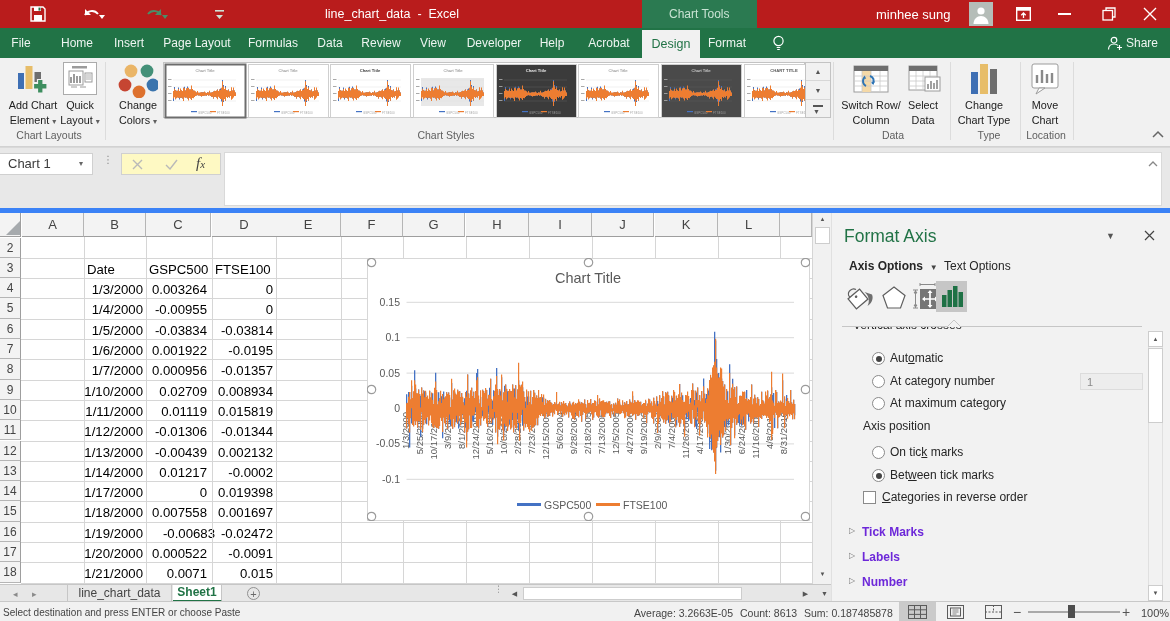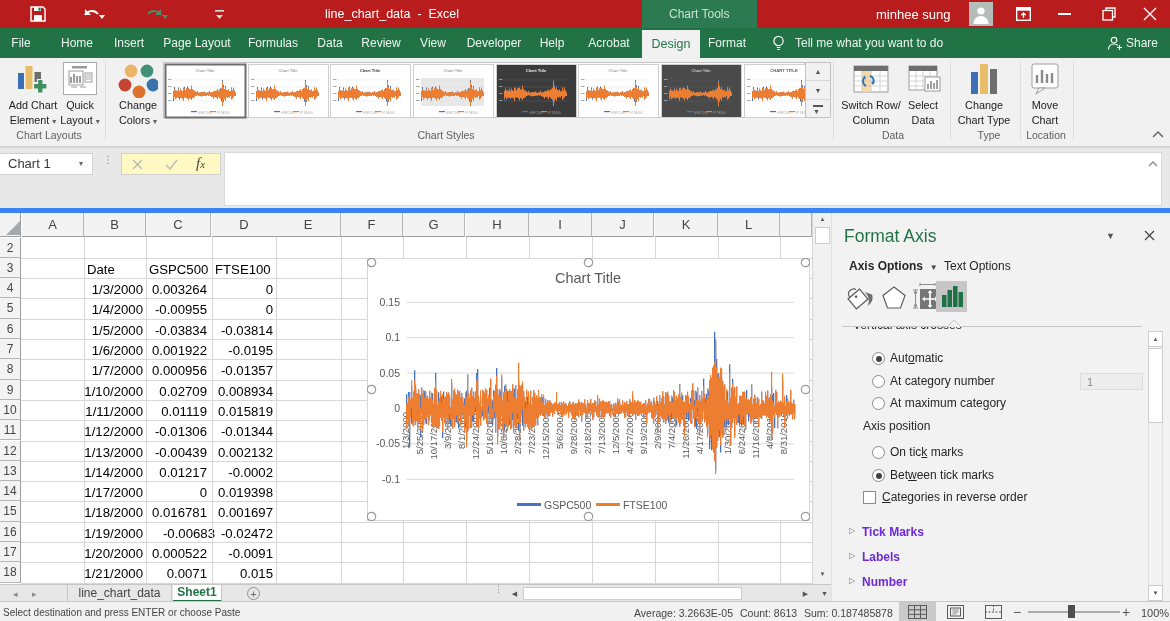--- a/index.html
+++ b/index.html
@@ -102,21 +102,20 @@
   <div class="tab" style="left:433px">View</div>
   <div class="tab" style="left:494px">Developer</div>
   <div class="tab" style="left:552px">Help</div>
   <div class="tab" style="left:609px">Acrobat</div>
   <div id="designtab">Design</div>
   <div class="tab" style="left:727px">Format</div>
   <svg class="abs" style="left:772px;top:7px" width="13" height="17" viewBox="0 0 13 17">
       <circle cx="6.5" cy="6" r="4.6" fill="none" stroke="#fff" stroke-width="1.2"></circle>
       <path d="M4.7 12.5h3.6M5.2 14.5h2.6" stroke="#fff" stroke-width="1.2"></path>
     </svg>
-  <div class="tab" style="left:866px;transform:none;left:795px">Tell me what you want to do</div>
   <svg class="abs" style="left:1107px;top:8px" width="16" height="15" viewBox="0 0 16 15">
       <circle cx="7" cy="4.2" r="2.8" fill="none" stroke="#fff" stroke-width="1.2"></circle>
       <path d="M1.5 13.5c0-3.4 2.4-5.5 5.5-5.5 1.5 0 2.9.5 3.9 1.4" fill="none" stroke="#fff" stroke-width="1.2"></path>
       <path d="M12.5 9v5M10 11.5h5" stroke="#fff" stroke-width="1.2"></path>
     </svg>
   <div class="tab" style="transform:none;left:1126px">Share</div>
 </div>
 
 <div class="abs" id="ribbon">
   <svg class="abs" style="left:16px;top:6px" width="32" height="32" viewBox="0 0 32 32">
@@ -438,21 +437,21 @@
 <div class="rowhdr" style="top:247.8px;height:20.3px;line-height:20.3px">13</div>
 <div class="cell num" style="left:22px;top:249.8px;width:121px">1/14/2000</div>
 <div class="cell num" style="left:146px;top:249.8px;width:61px">0.01217</div>
 <div class="cell num" style="left:212px;top:249.8px;width:61px">-0.0002</div>
 <div class="rowhdr" style="top:268.1px;height:20.3px;line-height:20.3px">14</div>
 <div class="cell num" style="left:22px;top:270.1px;width:121px">1/17/2000</div>
 <div class="cell num" style="left:146px;top:270.1px;width:61px">0</div>
 <div class="cell num" style="left:212px;top:270.1px;width:61px">0.019398</div>
 <div class="rowhdr" style="top:288.4px;height:20.3px;line-height:20.3px">15</div>
 <div class="cell num" style="left:22px;top:290.4px;width:121px">1/18/2000</div>
-<div class="cell num" style="left:146px;top:290.4px;width:61px">0.016781</div>
+<div class="cell num" style="left:146px;top:290.4px;width:61px">0.007558</div>
 <div class="cell num" style="left:212px;top:290.4px;width:61px">0.001697</div>
 <div class="rowhdr" style="top:308.7px;height:20.3px;line-height:20.3px">16</div>
 <div class="cell num" style="left:22px;top:310.7px;width:121px">1/19/2000</div>
 <div class="cell num" style="left:154px;top:310.7px;width:61px">-0.00683</div>
 <div class="cell num" style="left:212px;top:310.7px;width:61px">-0.02472</div>
 <div class="rowhdr" style="top:329.0px;height:20.3px;line-height:20.3px">17</div>
 <div class="cell num" style="left:22px;top:331.0px;width:121px">1/20/2000</div>
 <div class="cell num" style="left:146px;top:331.0px;width:61px">0.000522</div>
 <div class="cell num" style="left:212px;top:331.0px;width:61px">-0.0091</div>
 <div class="rowhdr" style="top:349.3px;height:20.3px;line-height:20.3px">18</div>

